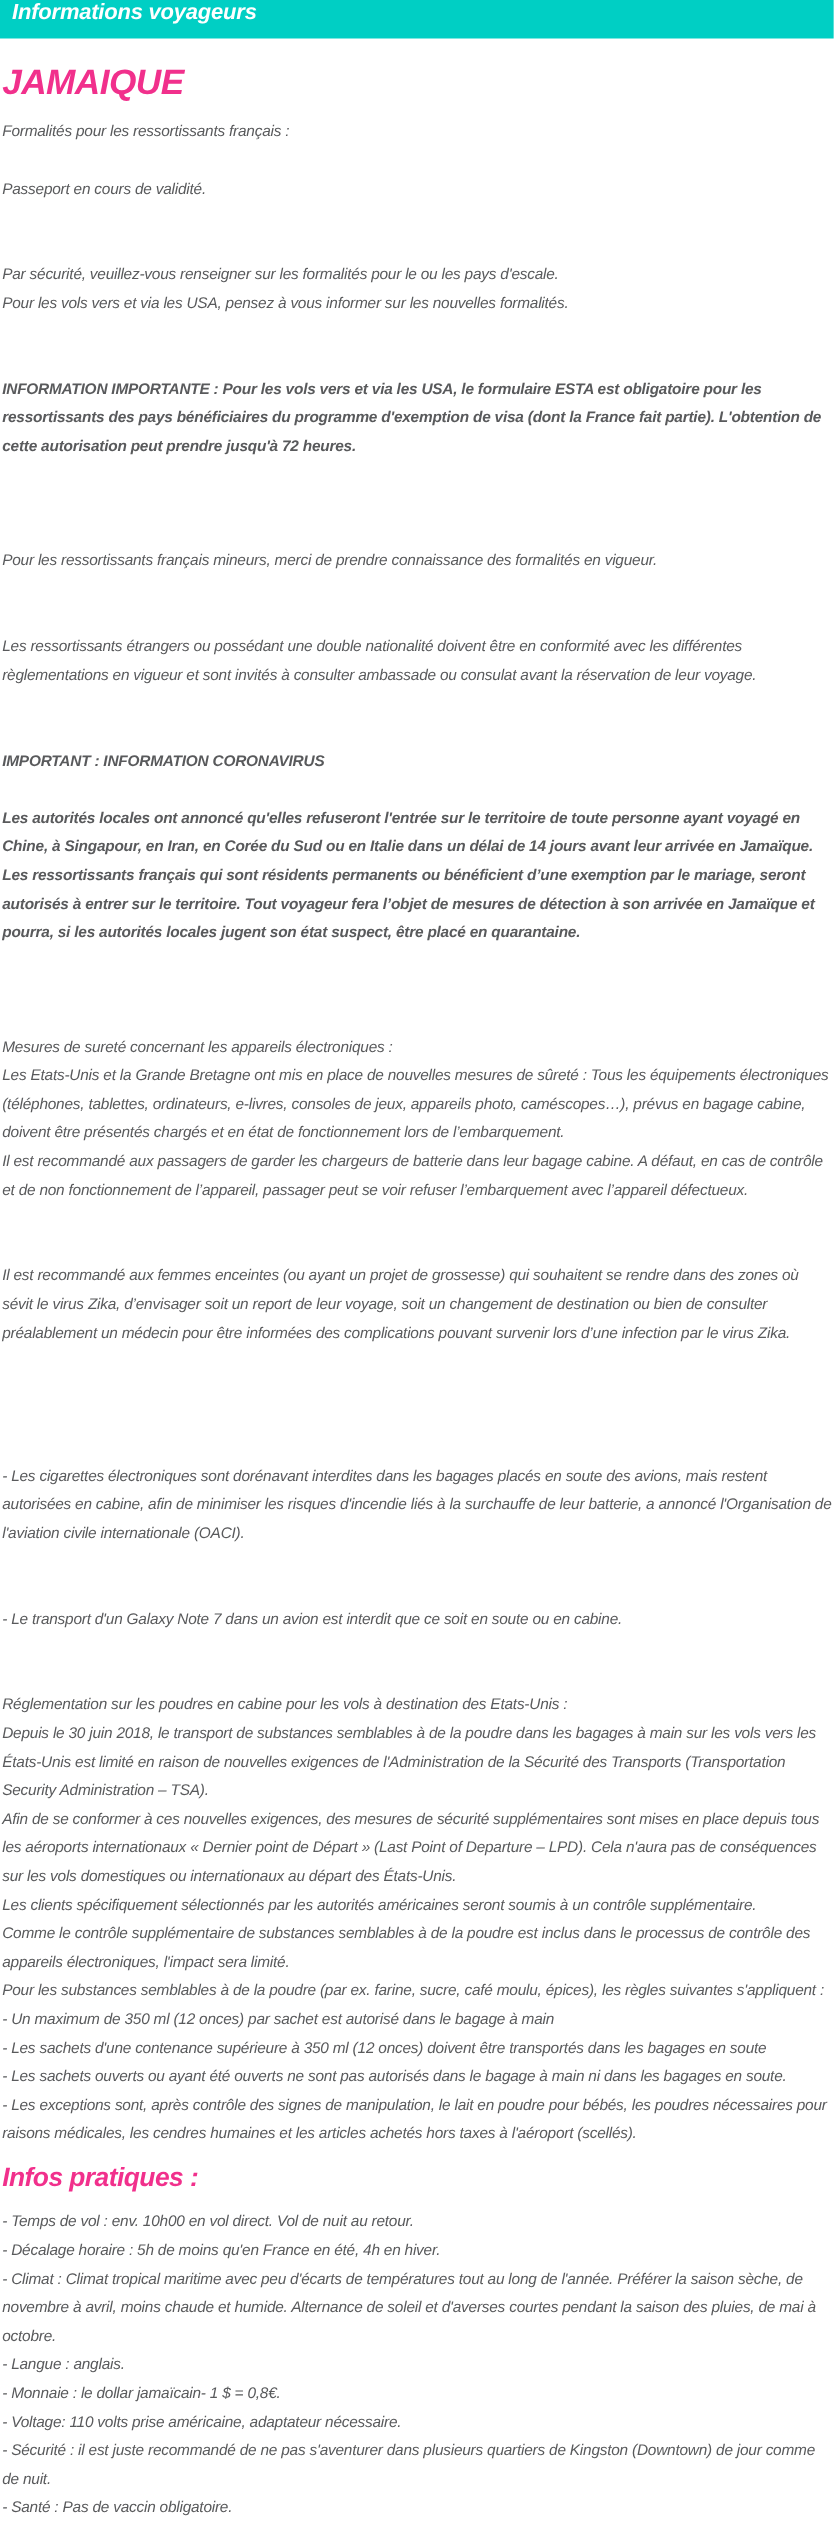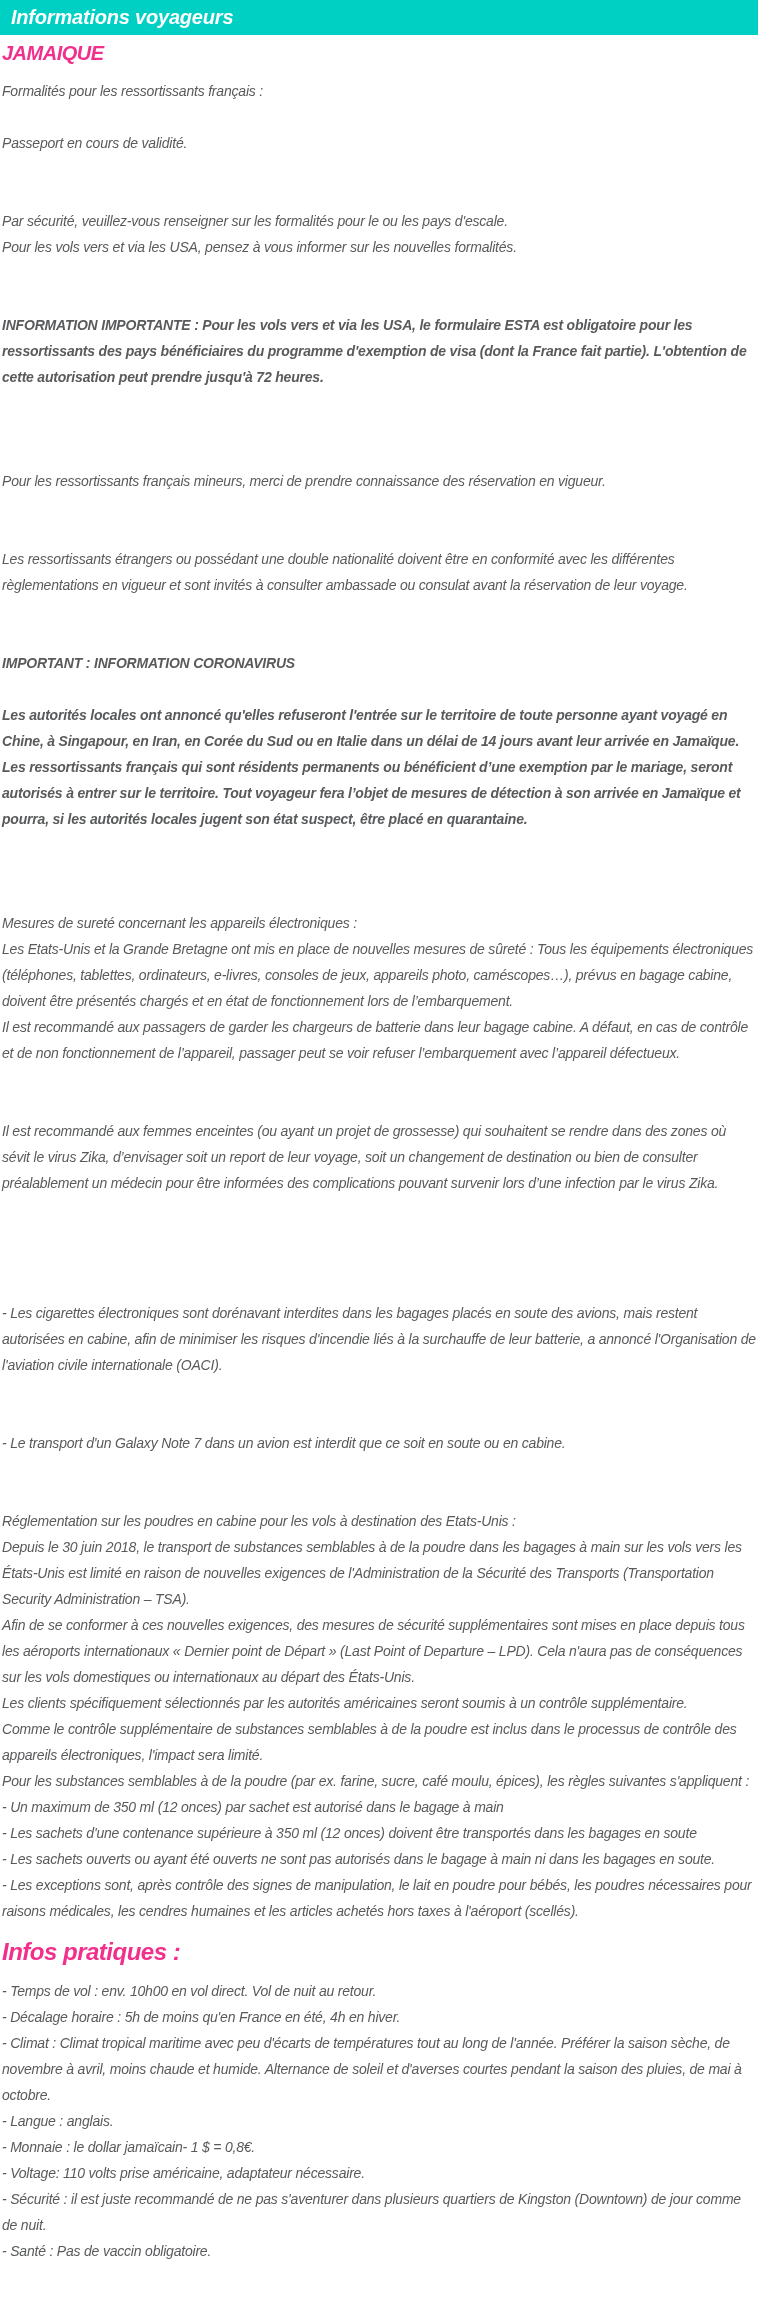--- a/index.html
+++ b/index.html
@@ -10,41 +10,41 @@
   html,body{margin:0;padding:0;background:#ffffff;}
   body{
     width:758px;
     font-family:"Liberation Sans", sans-serif;
     -webkit-font-smoothing:antialiased;
   }
   .banner{
     background:var(--teal);
     height:35px;
     display:flex;
-    align-items:center;
+    align-items:flex-start;
     padding-left:11px;
     box-sizing:border-box;
   }
   .banner-title{
     margin:0;
     color:#ffffff;
     font-size:20px;
     font-weight:bold;
     font-style:italic;
     letter-spacing:-0.2px;
   }
   .content{
     padding:0 2px 6px 2px;
   }
   .pink-title{
     color:var(--pink);
     font-style:italic;
     font-weight:bold;
-    font-size:20px;
-    margin:7px 0 13px 0;
+    font-size:32px;
+    margin:21px 0 13px 0;
     letter-spacing:-0.5px;
   }
   .pink-subtitle{
     color:var(--pink);
     font-style:italic;
     font-weight:bold;
     font-size:24px;
     margin:14px 0 12px 0;
     letter-spacing:-0.5px;
   }
@@ -74,21 +74,21 @@
     <p class="body-text">Formalités pour les ressortissants français :</p>
     <div class="gap" style="height: 26px;"></div>
     <p class="body-text">Passeport en cours de validité.</p>
     <div class="gap" style="height: 26px;"></div>
     <div class="gap" style="height: 26px;"></div>
     <p class="body-text">Par sécurité, veuillez-vous renseigner sur les formalités pour le ou les pays d'escale.
 Pour les vols vers et via les USA, pensez à vous informer sur les nouvelles formalités.</p>
     <div class="gap" style="height: 52px;"></div>
     <p class="body-text bold">INFORMATION IMPORTANTE : Pour les vols vers et via les USA, le formulaire ESTA est obligatoire pour les ressortissants des pays bénéficiaires du programme d'exemption de visa (dont la France fait partie). L'obtention de cette autorisation peut prendre jusqu'à 72 heures.</p>
     <div class="gap" style="height: 78px;"></div>
-    <p class="body-text">Pour les ressortissants français mineurs, merci de prendre connaissance des réservation en vigueur.</p>
+    <p class="body-text">Pour les ressortissants français mineurs, merci de prendre connaissance des formalités en vigueur.</p>
     <div class="gap" style="height: 52px;"></div>
     <p class="body-text">Les ressortissants étrangers ou possédant une double nationalité doivent être en conformité avec les différentes règlementations en vigueur et sont invités à consulter ambassade ou consulat avant la réservation de leur voyage.</p>
     <div class="gap" style="height: 52px;"></div>
     <p class="body-text bold">IMPORTANT : INFORMATION CORONAVIRUS</p>
     <div class="gap" style="height: 26px;"></div>
     <p class="body-text bold">Les autorités locales ont annoncé qu'elles refuseront l'entrée sur le territoire de toute personne ayant voyagé en Chine, à Singapour, en Iran, en Corée du Sud ou en Italie dans un délai de 14 jours avant leur arrivée en Jamaïque. Les ressortissants français qui sont résidents permanents ou bénéficient d’une exemption par le mariage, seront autorisés à entrer sur le territoire. Tout voyageur fera l’objet de mesures de détection à son arrivée en Jamaïque et pourra, si les autorités locales jugent son état suspect, être placé en quarantaine.</p>
     <div class="gap" style="height: 78px;"></div>
     <p class="body-text">Mesures de sureté concernant les appareils électroniques :
 Les Etats-Unis et la Grande Bretagne ont mis en place de nouvelles mesures de sûreté : Tous les équipements électroniques (téléphones, tablettes, ordinateurs, e-livres, consoles de jeux, appareils photo, caméscopes…), prévus en bagage cabine, doivent être présentés chargés et en état de fonctionnement lors de l’embarquement.
 Il est recommandé aux passagers de garder les chargeurs de batterie dans leur bagage cabine. A défaut, en cas de contrôle et de non fonctionnement de l’appareil, passager peut se voir refuser l’embarquement avec l’appareil défectueux.</p>

